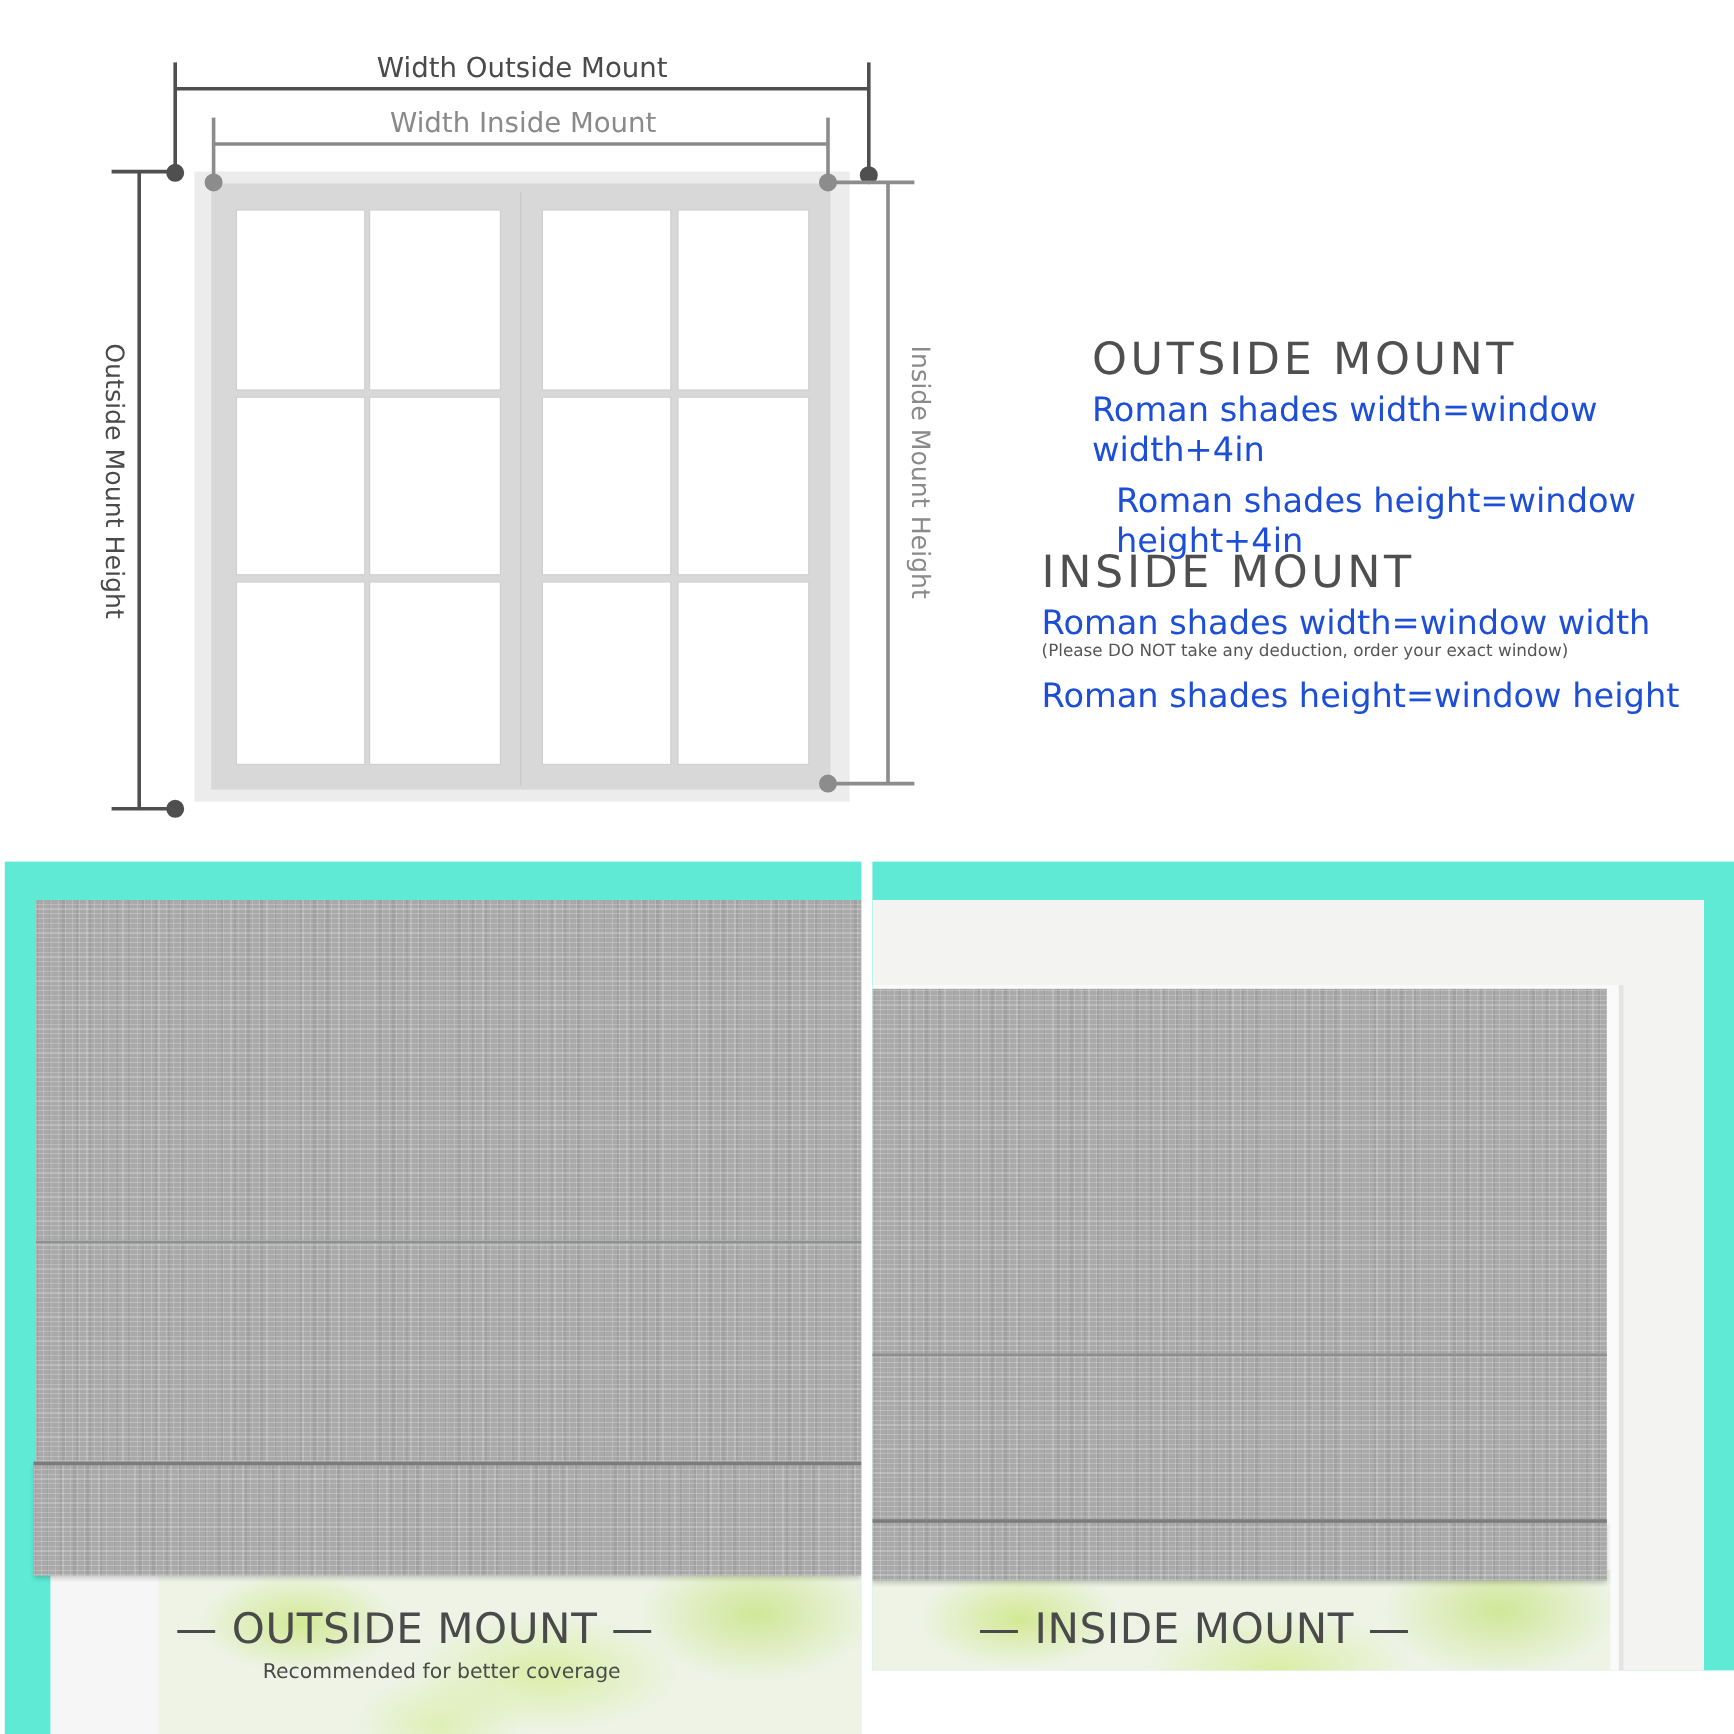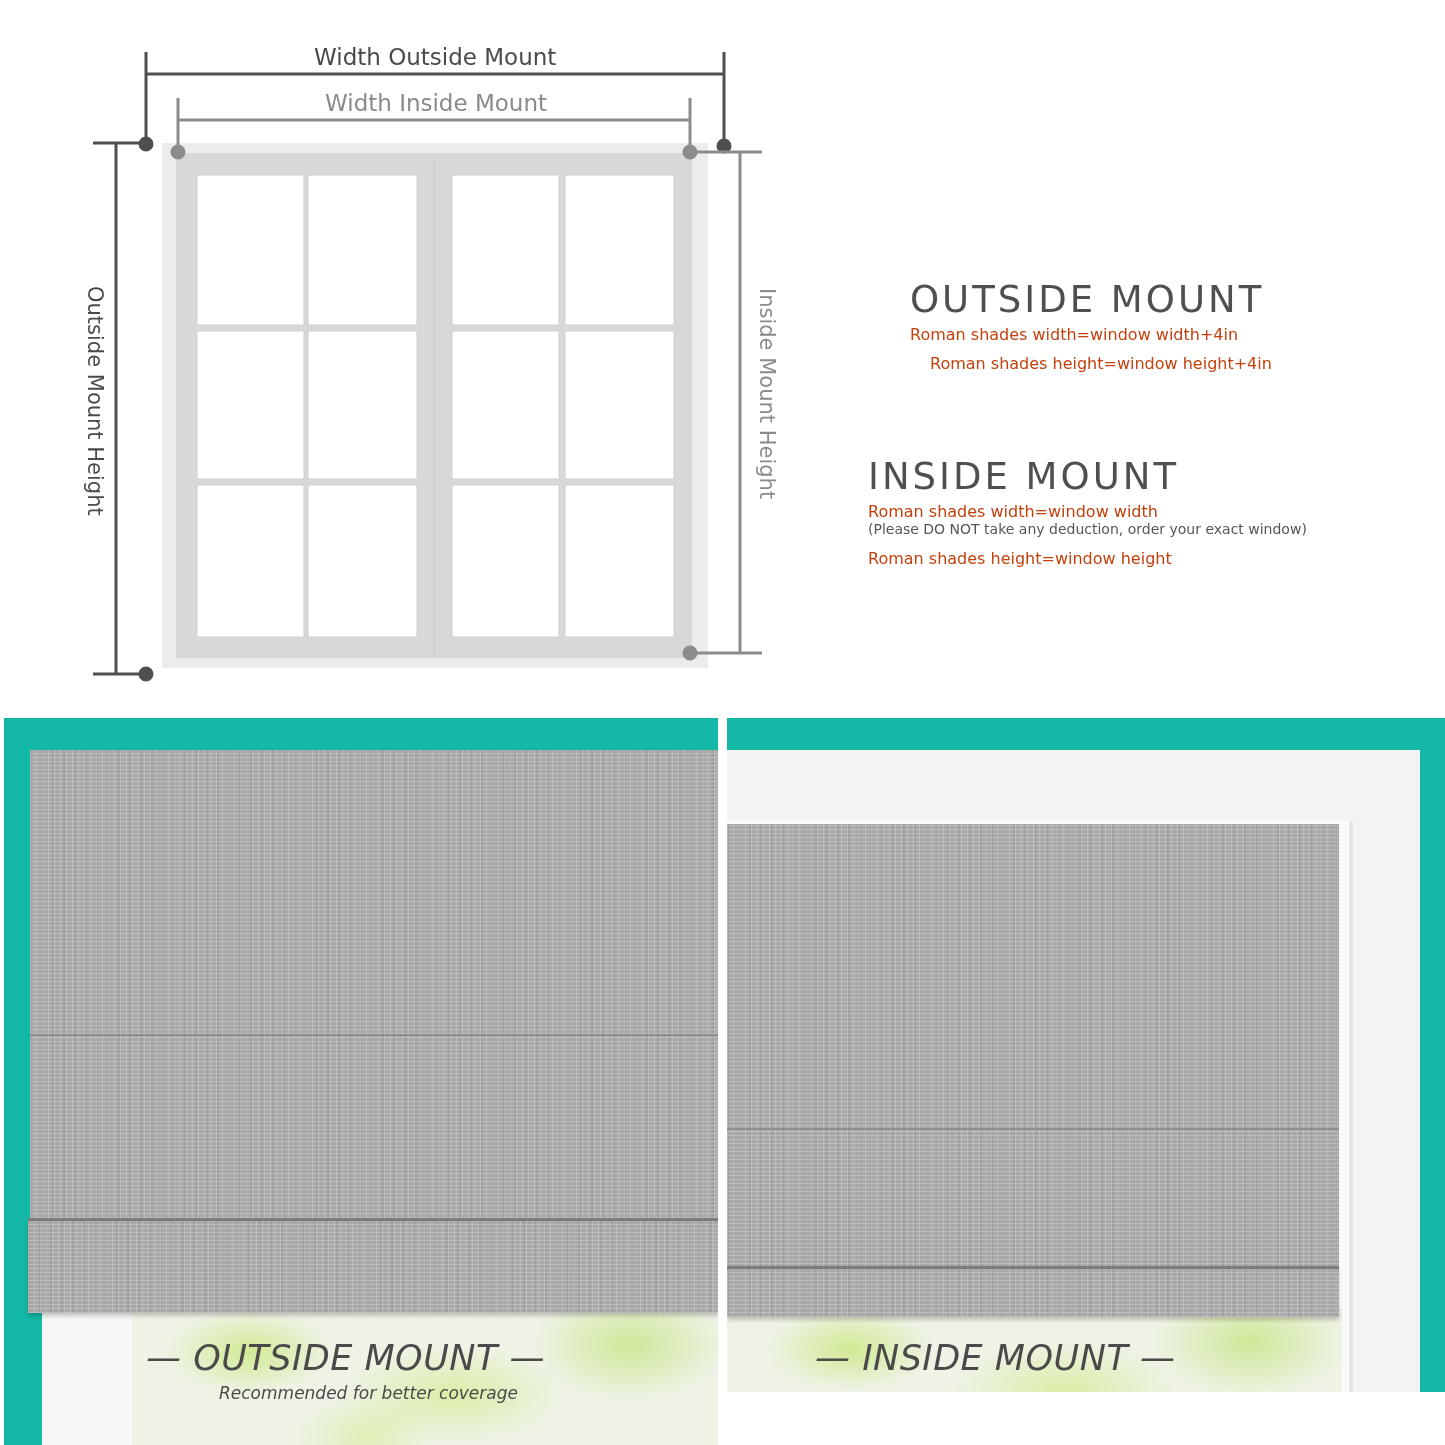--- a/index.html
+++ b/index.html
@@ -4,24 +4,24 @@
 <style>
   html, body { margin:0; padding:0; background:#ffffff; }
   body { width:1445px; height:1445px; position:relative; overflow:hidden; font-family:"DejaVu Sans", sans-serif; color:#4d4d4d; }
   .abs { position:absolute; }
   .diagram { left:0; top:0; width:1176px; height:700px; }
   .dim-label { font-size:23px; white-space:nowrap; }
   .dark { color:#4a4a4a; }
   .light { color:#8a8a8a; }
   .vlabel { transform-origin:left top; font-size:21px; white-space:nowrap; }
   .info h2 { margin:0; font-weight:normal; letter-spacing:3px; font-size:37px; color:#4f4f4f; }
-  .info p { margin:0; font-size:16px; color:#c2410c; }
+  .info p { margin:0; font-size:28px; color:#1d4ed8; }
   .info .small { font-size:14px; color:#555; }
   .photo { overflow:hidden; }
-  .wall { background:#14b8a6;font-style:italic; }
+  .wall { background:#5eead4; }
   .fabric {
     background-color:#a9a9a9;
     background-image:
       repeating-linear-gradient(0deg, rgba(255,255,255,0.22) 0 1px, transparent 1px 4px),
       repeating-linear-gradient(90deg, rgba(255,255,255,0.18) 0 1px, transparent 1px 6px),
       repeating-linear-gradient(90deg, rgba(90,90,90,0.12) 0 2px, transparent 2px 11px);
   }
   .foliage {
     background:
       radial-gradient(ellipse 120px 60px at 20% 30%, rgba(200,230,120,0.75), transparent 70%),

